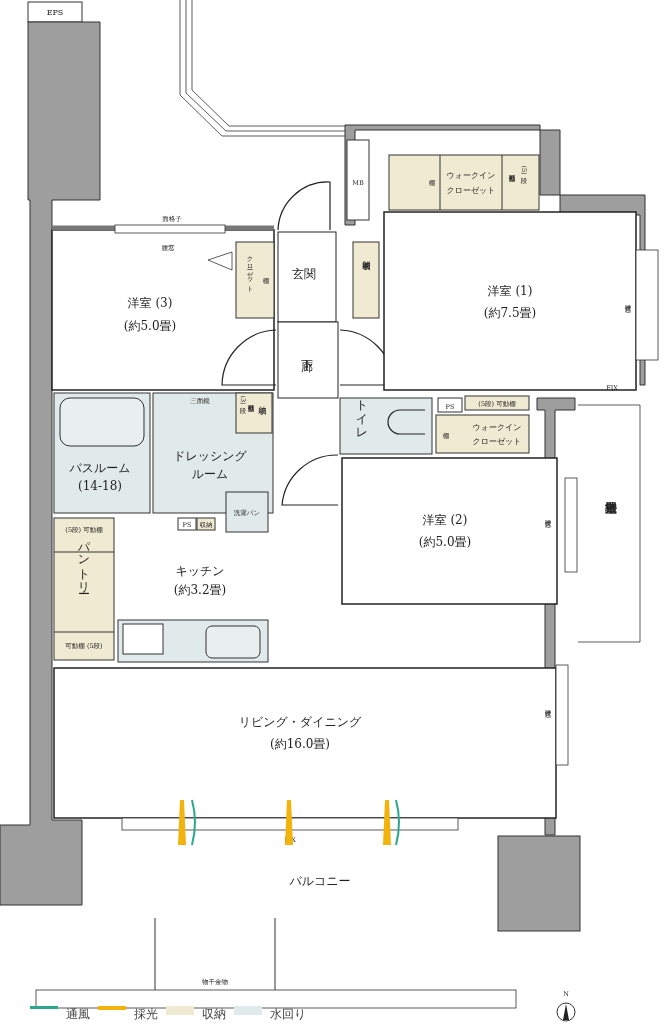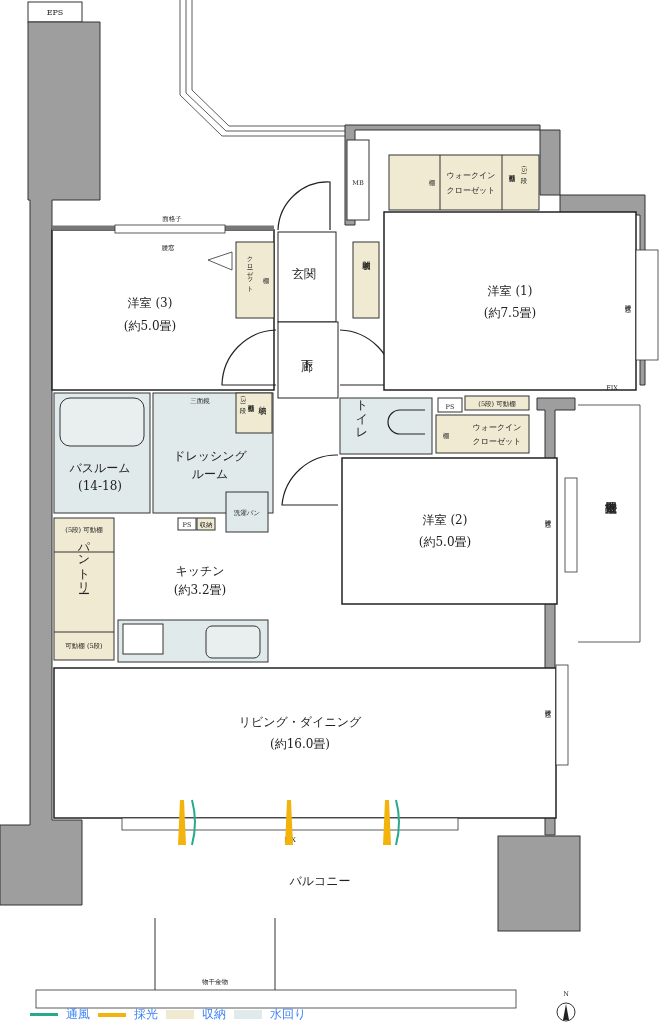--- a/index.html
+++ b/index.html
@@ -8,21 +8,21 @@
     .lbl { font-family: "DejaVu Serif", serif; fill: #222; text-anchor: middle; }
     .room-lbl { font-size: 12px; }
     .small-lbl { font-size: 8px; }
     .tiny-lbl { font-size: 6.5px; }
     .wall { fill: #9e9e9e; stroke: #333; stroke-width: 1; }
     .line { fill: none; stroke: #222; stroke-width: 1.2; }
     .thin { fill: none; stroke: #333; stroke-width: 0.8; }
     .storage { fill: #f0ead2; stroke: #333; stroke-width: 1; }
     .water { fill: #e1eaea; stroke: #333; stroke-width: 1; }
     .win { fill: #fff; stroke: #333; stroke-width: 0.8; }
-    .legend { position: absolute; left: 30px; top: 1006px; display: flex; align-items: center; gap: 8px; font-family: "DejaVu Serif", serif; font-size: 12px; color: #3b82f6; }
+    .legend { position: absolute; left: 30px; top: 1006px; display: flex; align-items: flex-start; gap: 8px; font-family: "DejaVu Serif", serif; font-size: 12px; color: #404040; }
     .legend .sw { display: inline-block; width: 28px; height: 9px; }
   </style>
 </head>
 <body>
 
 <svg id="plan" width="667" height="1024" viewBox="0 0 667 1024">
 
   <rect x="28" y="2" width="54" height="20" fill="#fff" stroke="#333"></rect>
   <text class="lbl small-lbl" x="55" y="15">EPS</text>
 

